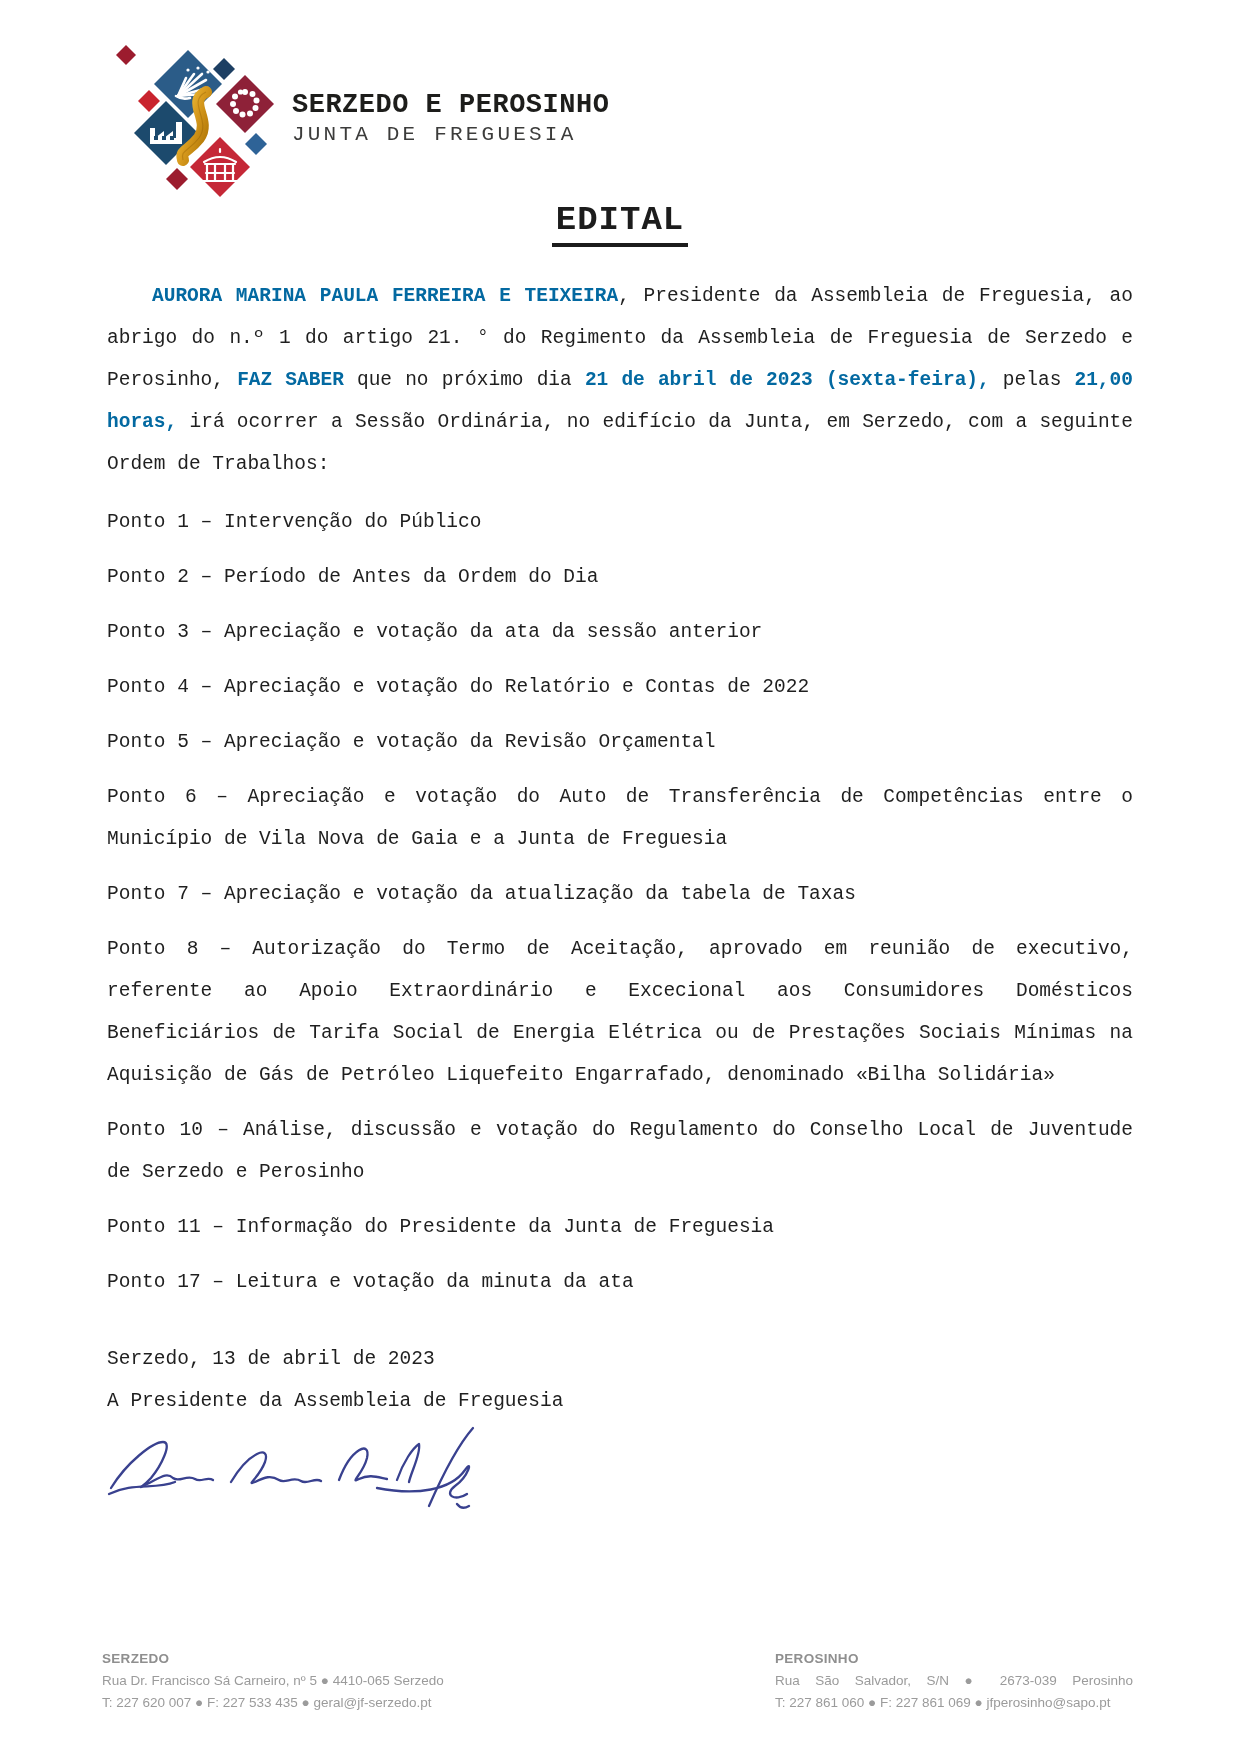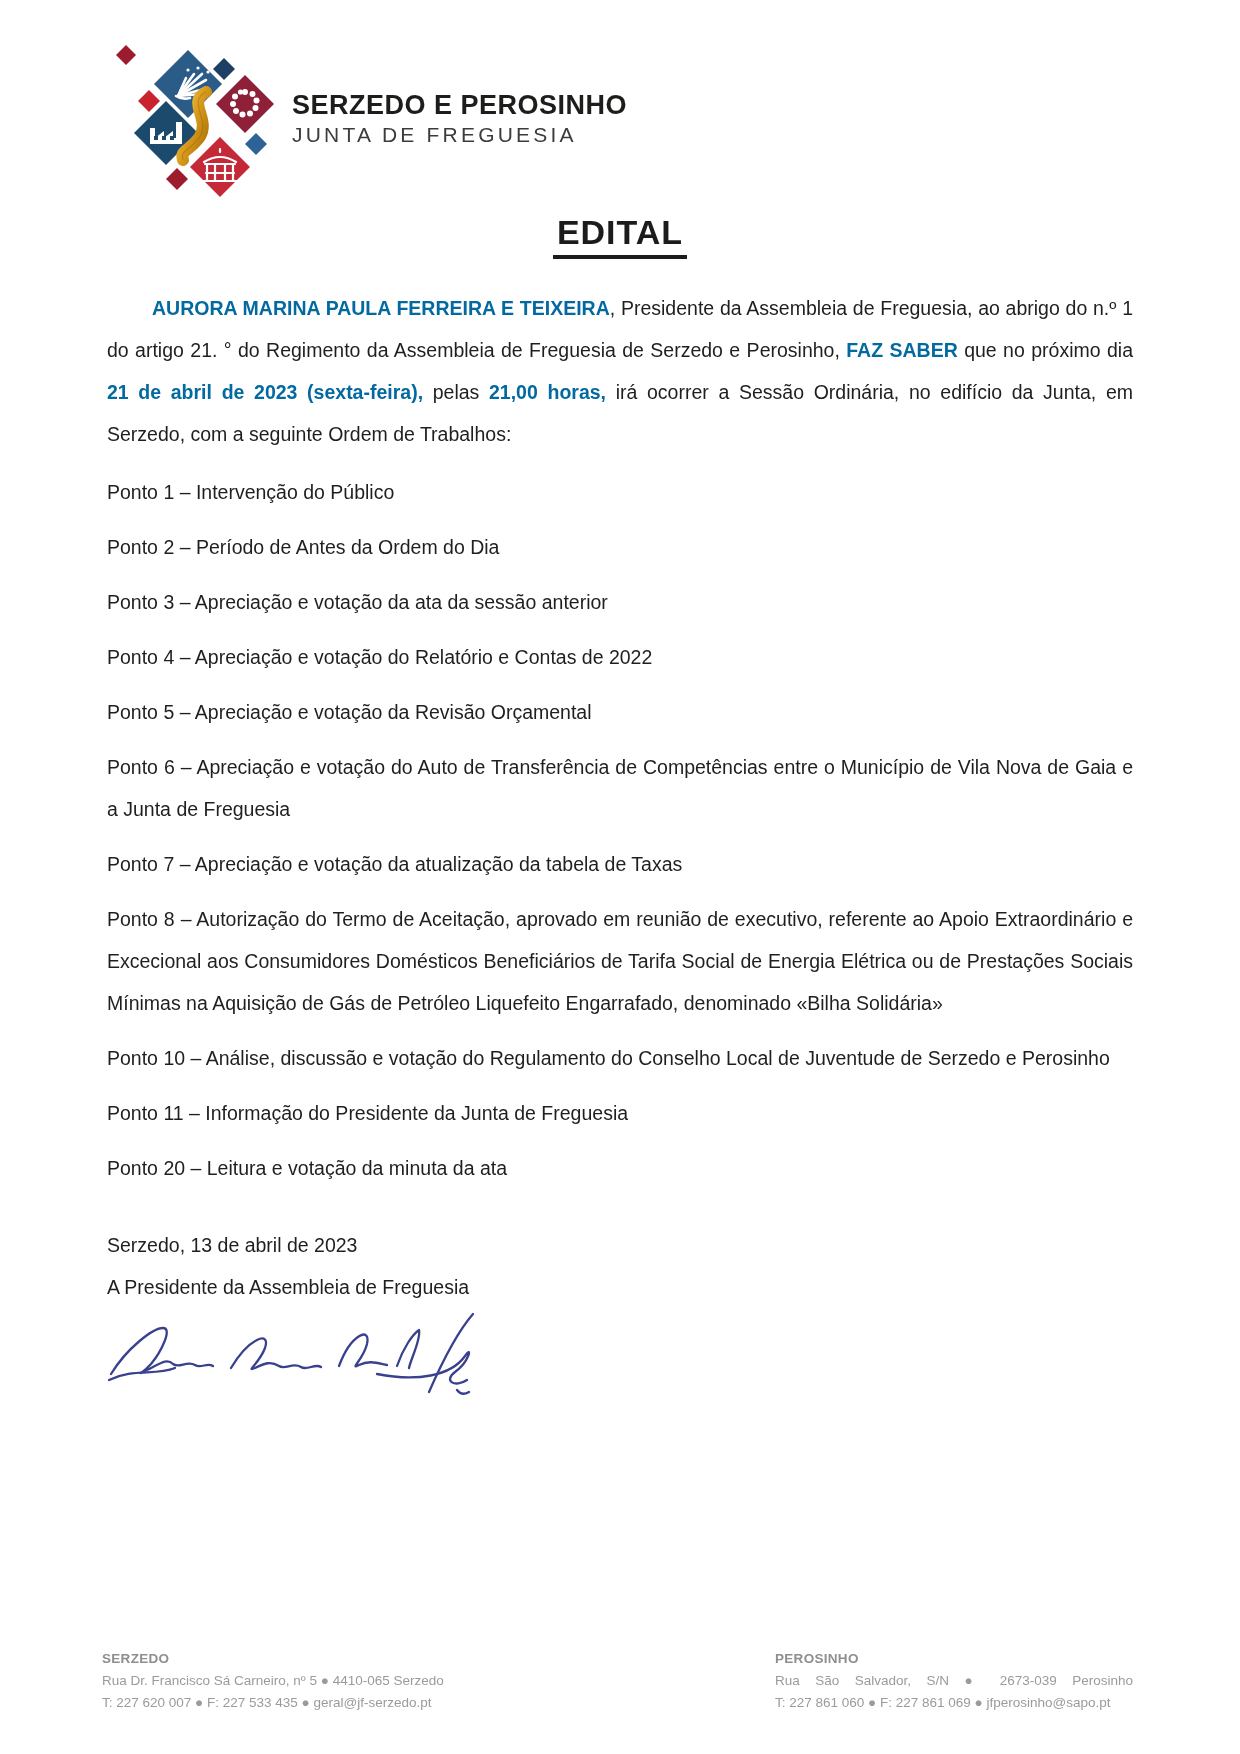--- a/index.html
+++ b/index.html
@@ -7,29 +7,29 @@
     position:relative;
     width:1240px;height:1754px;
     background:#ffffff;
     font-family:"Liberation Sans",sans-serif;
     color:#1f1f1f;
     overflow:hidden;
   }
   
   .logo-block{position:absolute;left:116px;top:40px;width:560px;height:170px;}
   .logo-svg{position:absolute;left:0;top:0;}
-  .wordmark{position:absolute;left:176px;top:50px;width:380px;}
+  .wordmark{position:absolute;left:176px;top:50px;width:380px;font-family:Liberation Mono, monospace;}
   .wordmark .main{
     font-size:27px;font-weight:bold;color:#1d1d1b;letter-spacing:.5px;line-height:30px;
   }
   .wordmark .sub{
     font-size:21px;font-weight:normal;color:#3c3c3b;letter-spacing:3.2px;line-height:26px;margin-top:2px;
   }
   
-  .content{position:absolute;left:107px;top:212px;width:1026px;}
+  .content{position:absolute;left:107px;top:200px;width:1026px;font-family:Liberation Mono, monospace;}
   .doc-title{
     text-align:center;margin:0 0 28px 0;font-size:34px;line-height:40px;color:#1c1c1c;
   }
   .doc-title span{
     display:inline-block;border-bottom:4px solid #1c1c1c;padding:0 4px 3px 4px;
     font-weight:bold;letter-spacing:1px;
   }
   .intro{
     margin:0 0 16px 0;text-indent:45px;text-align:justify;
     font-size:19.5px;line-height:42px;
@@ -168,21 +168,21 @@
     <p class="agenda-item">Ponto 1 – Intervenção do Público</p>
         <p class="agenda-item">Ponto 2 – Período de Antes da Ordem do Dia</p>
         <p class="agenda-item">Ponto 3 – Apreciação e votação da ata da sessão anterior</p>
         <p class="agenda-item">Ponto 4 – Apreciação e votação do Relatório e Contas de 2022</p>
         <p class="agenda-item">Ponto 5 – Apreciação e votação da Revisão Orçamental</p>
         <p class="agenda-item">Ponto 6 – Apreciação e votação do Auto de Transferência de Competências entre o Município de Vila Nova de Gaia e a Junta de Freguesia</p>
         <p class="agenda-item">Ponto 7 – Apreciação e votação da atualização da tabela de Taxas</p>
         <p class="agenda-item">Ponto 8 – Autorização do Termo de Aceitação, aprovado em reunião de executivo, referente ao Apoio Extraordinário e Excecional aos Consumidores Domésticos Beneficiários de Tarifa Social de Energia Elétrica ou de Prestações Sociais Mínimas na Aquisição de Gás de Petróleo Liquefeito Engarrafado, denominado «Bilha Solidária»</p>
         <p class="agenda-item">Ponto 10 – Análise, discussão e votação do Regulamento do Conselho Local de Juventude de Serzedo e Perosinho</p>
         <p class="agenda-item">Ponto 11 – Informação do Presidente da Junta de Freguesia</p>
-        <p class="agenda-item">Ponto 20 – Leitura e votação da minuta da ata</p>
+        <p class="agenda-item">Ponto 17 – Leitura e votação da minuta da ata</p>
       </div>
 
     <p class="date-line">Serzedo, 13 de abril de 2023</p>
     <p class="role-line">A Presidente da Assembleia de Freguesia</p>
 
     <div class="signature-wrap">
       <svg width="400" height="88" viewBox="0 0 400 88" aria-hidden="true">
         <g stroke="#39418f" stroke-width="2.3" fill="none" stroke-linecap="round" stroke-linejoin="round">
           <path d="M4,66 C20,40 46,20 56,20 C66,20 54,44 44,56 C36,65 28,68 40,62 C54,55 60,50 66,56 C72,61 80,52 88,57 C94,61 100,54 106,58"></path>
           <path d="M2,72 C26,60 48,68 68,60"></path>

